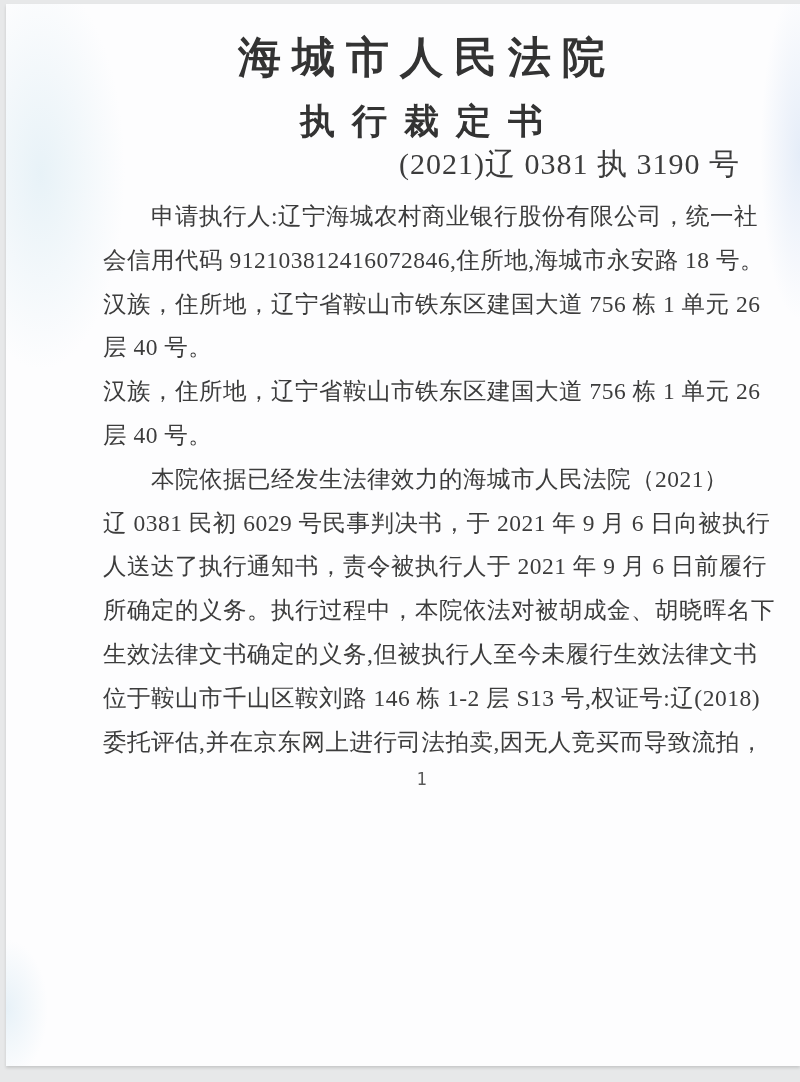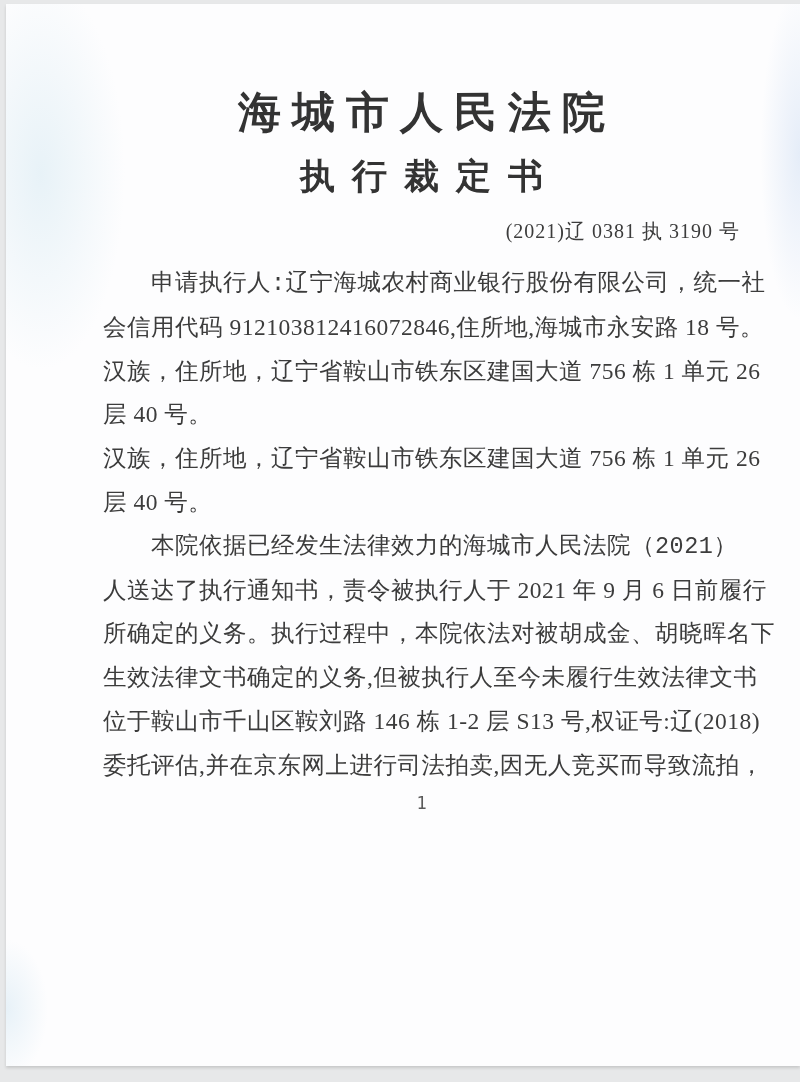--- a/index.html
+++ b/index.html
@@ -27,61 +27,59 @@
       radial-gradient(ellipse 60px 100px at 0% 1005px, rgba(210,230,242,0.5), rgba(210,230,242,0) 70%);
     box-shadow: 0 2px 3px rgba(0,0,0,0.14);
   }
   .content {
     margin-left: 97px;
     margin-right: 60px;
     position: relative;
   }
   .court-name {
     margin: 0;
-    padding-top: 84px;
+    padding-top: 29px;
     font-size: 43px;
     font-weight: 600;
     line-height: 50px;
     letter-spacing: 11px;
     text-align: center;
     text-indent: 11px; 
     color: #333333;
   }
   .doc-title {
     margin: 14px 0 0 0;
     font-size: 35px;
     font-weight: 600;
     line-height: 50px;
     letter-spacing: 17px;
     text-align: center;
     text-indent: 17px;
     color: #333333;
   }
   .case-number {
-    margin-top: 12px;
     line-height: 34px;
-    font-size: 20px;
+    font-size: 30px;
     text-align: right;
     color: #3c3c3c;
     letter-spacing: 1px;
   }
   .doc-body {
     margin-top: 14px;
   }
   .doc-line {
     font-size: 23.5px;
     line-height: 43.8px;
     height: 43.8px;
     white-space: nowrap;
     color: #3c3c3c;
     letter-spacing: 0.5px;
   }
   .doc-line.first {
     text-indent: 48px;
-    font-family: Liberation Mono, monospace;
   }
   .page-number {
     margin-top: 2px;
     text-align: center;
     font-size: 17px;
     line-height: 26px;
     color: #5a5a5a;
     font-family: "DejaVu Sans Mono", "Liberation Mono", monospace;
   }
 </style>
@@ -94,20 +92,21 @@
     <h2 class="doc-title">执行裁定书</h2>
     <div class="case-number">(2021)辽 0381 执 3190 号</div>
     <div class="doc-body">
         <div class="doc-line first">申请执行人:辽宁海城农村商业银行股份有限公司，统一社</div>
         <div class="doc-line">会信用代码 912103812416072846,住所地,海城市永安路 18 号。</div>
         <div class="doc-line">汉族，住所地，辽宁省鞍山市铁东区建国大道 756 栋 1 单元 26</div>
         <div class="doc-line">层 40 号。</div>
         <div class="doc-line">汉族，住所地，辽宁省鞍山市铁东区建国大道 756 栋 1 单元 26</div>
         <div class="doc-line">层 40 号。</div>
         <div class="doc-line first">本院依据已经发生法律效力的海城市人民法院（2021）</div>
+        <div class="doc-line">辽 0381 民初 6029 号民事判决书，于 2021 年 9 月 6 日向被执行</div>
         <div class="doc-line">人送达了执行通知书，责令被执行人于 2021 年 9 月 6 日前履行</div>
         <div class="doc-line">所确定的义务。执行过程中，本院依法对被胡成金、胡晓晖名下</div>
         <div class="doc-line">生效法律文书确定的义务,但被执行人至今未履行生效法律文书</div>
         <div class="doc-line">位于鞍山市千山区鞍刘路 146 栋 1-2 层 S13 号,权证号:辽(2018)</div>
         <div class="doc-line">委托评估,并在京东网上进行司法拍卖,因无人竞买而导致流拍，</div>
       </div>
     <div class="page-number">1</div>
   </div>
 </div>
 

